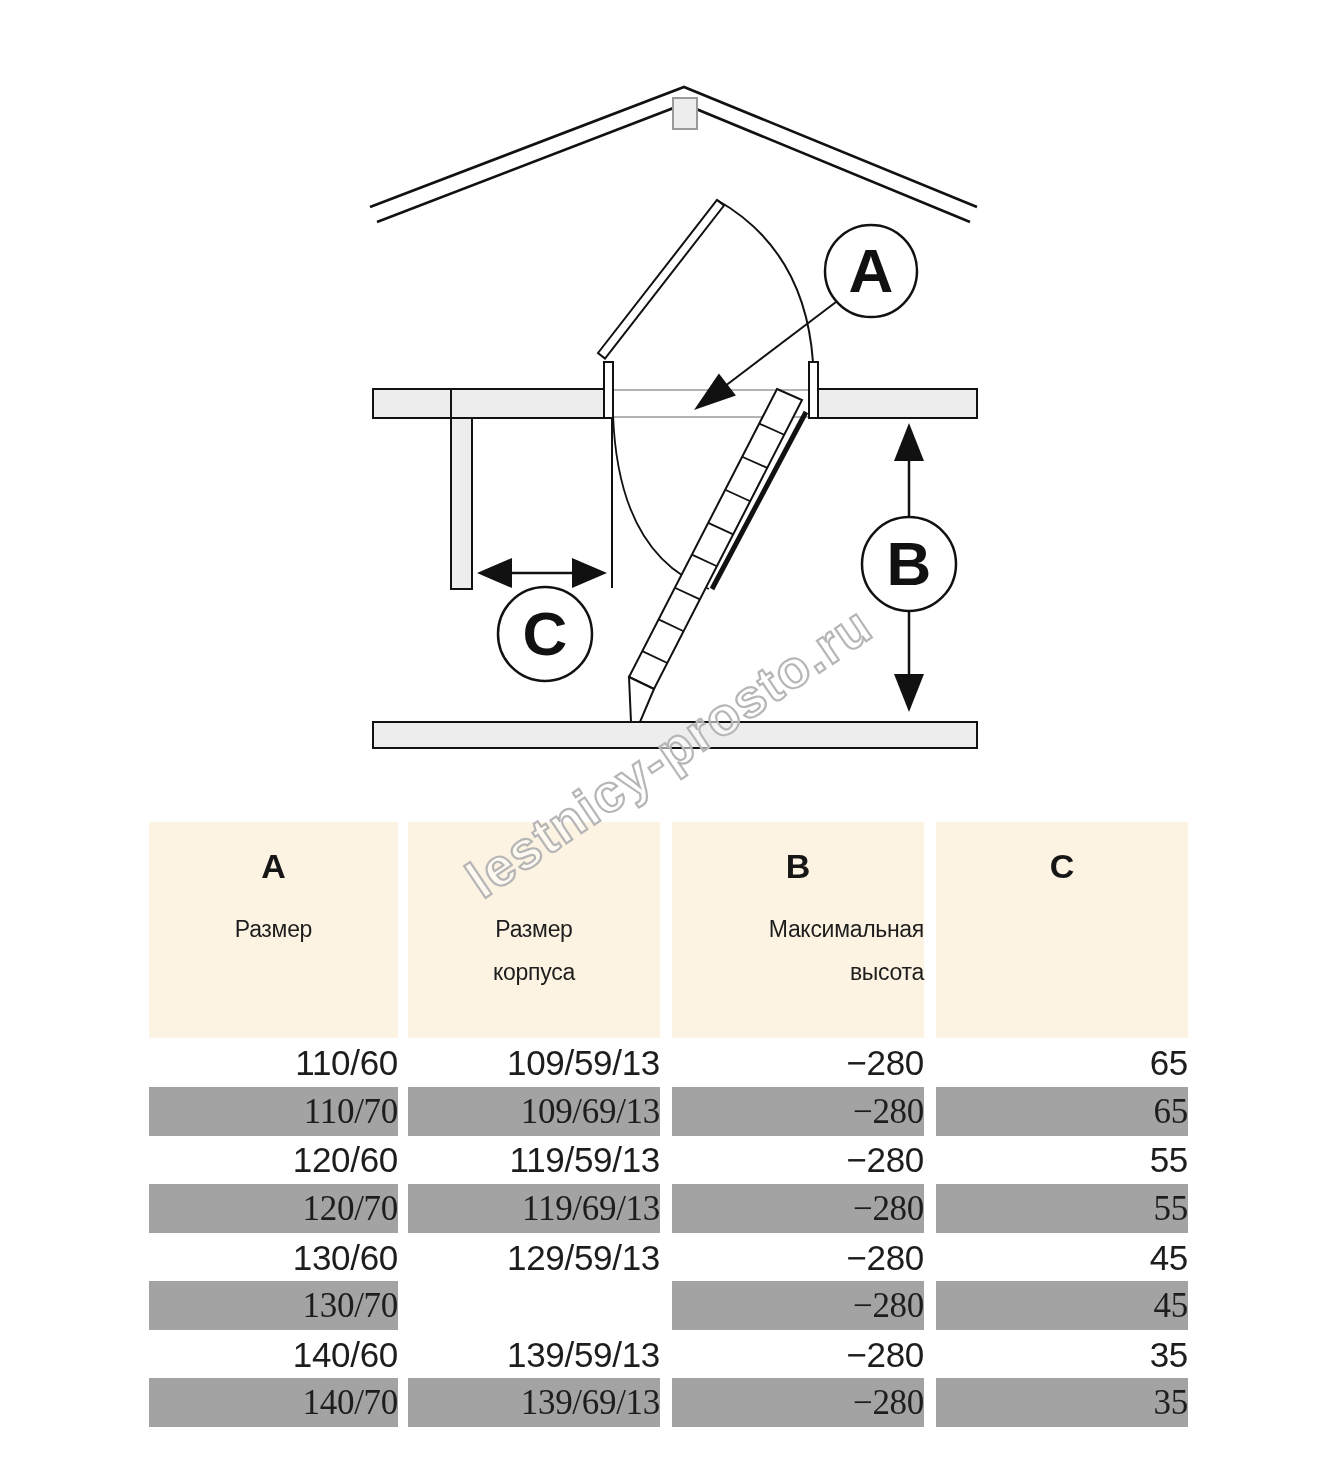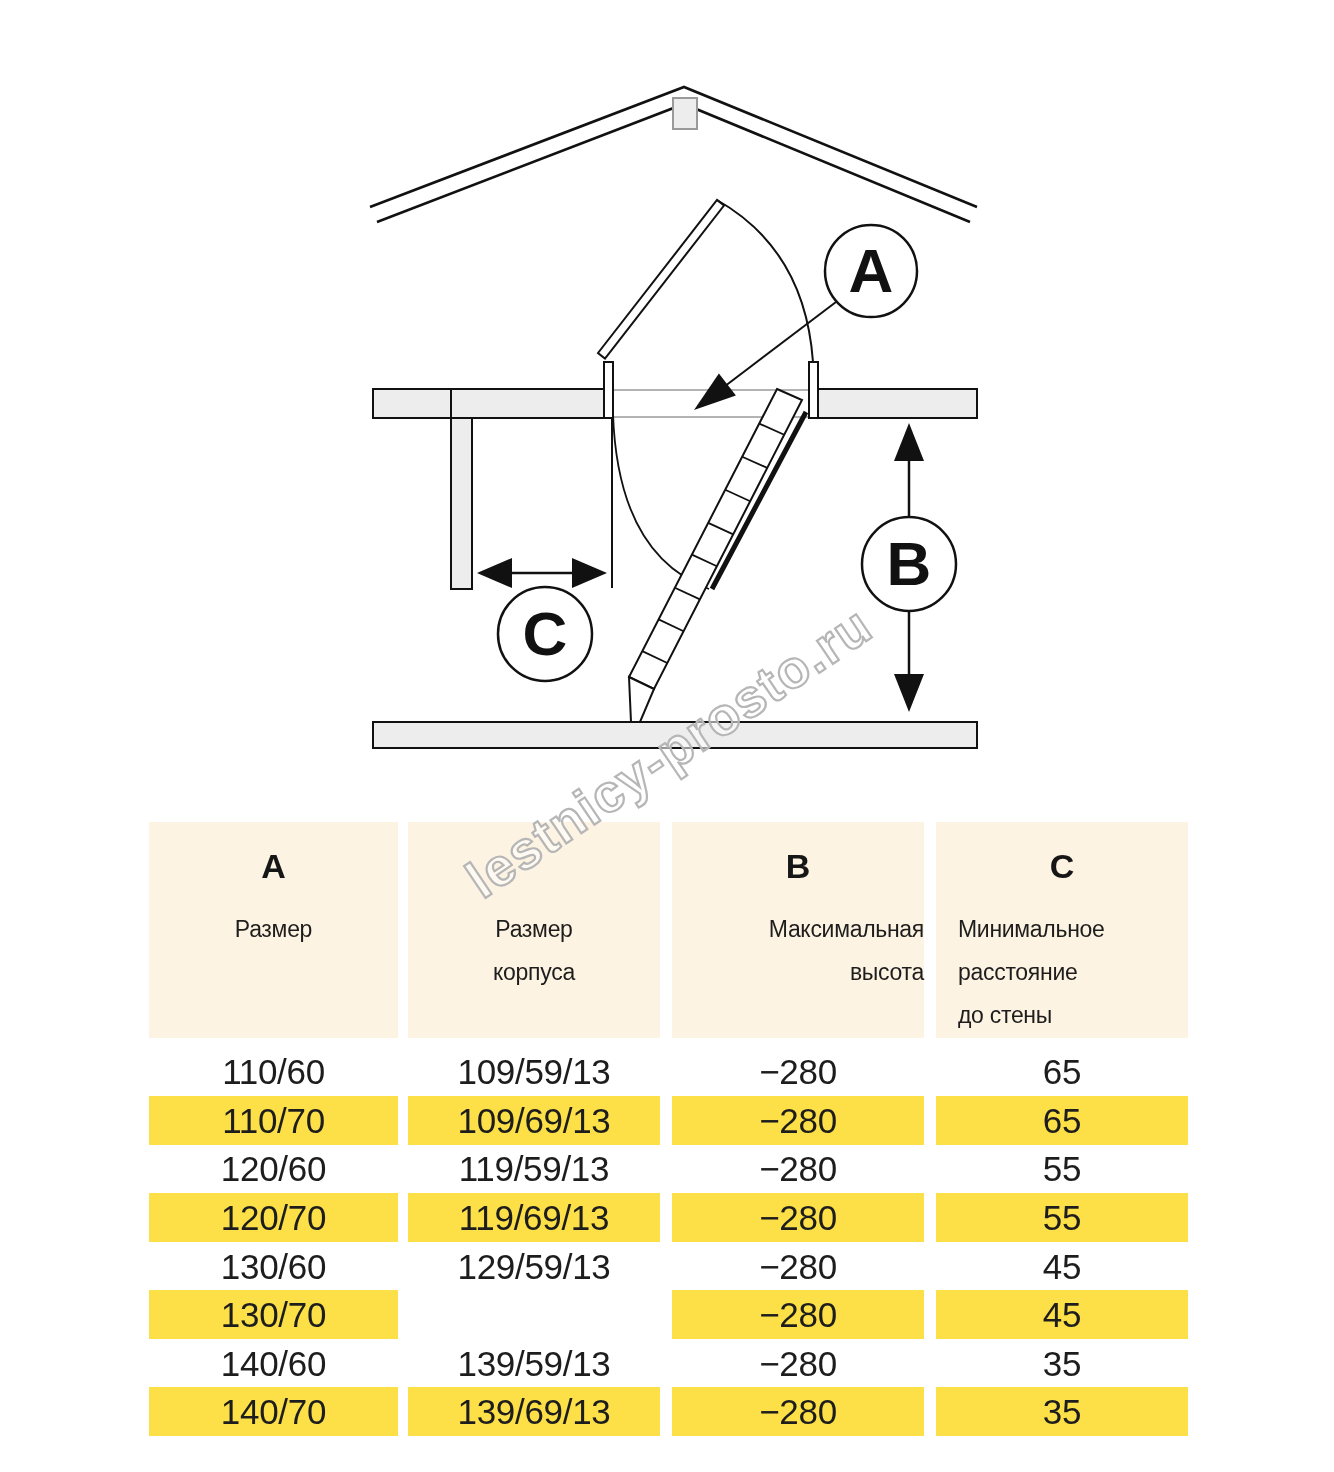--- a/index.html
+++ b/index.html
@@ -19,24 +19,24 @@
   .hletter{
     padding-top:24px;height:44px;line-height:40px;text-align:center;
     font-size:34px;font-weight:700;color:#161616;
   }
   .htitle{margin-top:18px;font-size:23px;line-height:43px;color:#1d1d1d;letter-spacing:-0.3px;}
   .ht-center{text-align:center;}
   .ht-left10{text-align:right;padding-left:10px;}
   .ht-left22{text-align:left;padding-left:22px;}
   .trow{position:absolute;left:0;width:1334px;height:49px;}
   .tcell{
-    position:absolute;top:9px;height:49px;line-height:49px;text-align:center;
+    position:absolute;top:0;height:49px;line-height:49px;text-align:right;
     font-size:35px;letter-spacing:-0.3px;color:#1d1d1d;
   }
-  .tcell.shade{background:#fde047;}
+  .tcell.shade{background:#a3a3a3;font-family:Liberation Serif, serif;}
   
   .watermark{
     position:absolute;left:669px;top:752px;z-index:6;
     transform:translate(-50%,-50%) rotate(-34deg);
     white-space:nowrap;font-size:53px;font-weight:600;letter-spacing:1.5px;
     color:rgba(255,255,255,0.55);
     -webkit-text-stroke:2.2px #b6b6b6;
     pointer-events:none;
   }
   svg text.badge{
@@ -124,25 +124,20 @@
   </div>
   <div class="hcell c3">
     <div class="hletter">B</div>
     <div class="htitle ht-left10">
       <div>Максимальная</div>
       <div>высота</div>
     </div>
   </div>
   <div class="hcell c4">
     <div class="hletter">C</div>
-    <div class="htitle ht-left22">
-      <div>Минимальное</div>
-      <div>расстояние</div>
-      <div>до стены</div>
-    </div>
   </div>
 
   <div>
       <div class="trow" style="top: 1038px;">
         <div class="tcell c1">110/60</div>
         <div class="tcell c2">109/59/13</div>
         <div class="tcell c3">−280</div>
         <div class="tcell c4">65</div>
       </div>
       <div class="trow" style="top: 1086.62px;">

